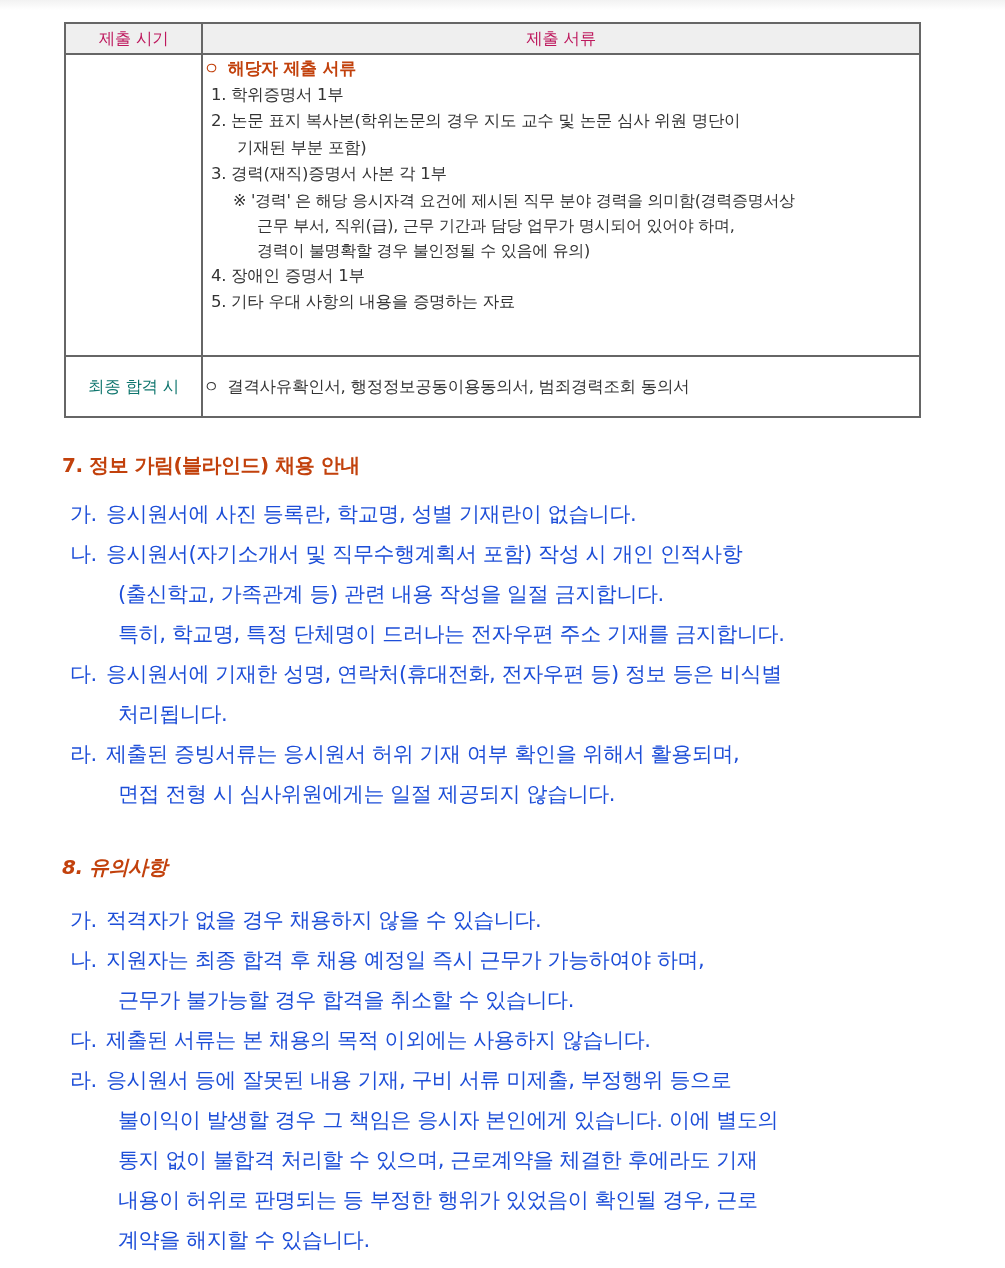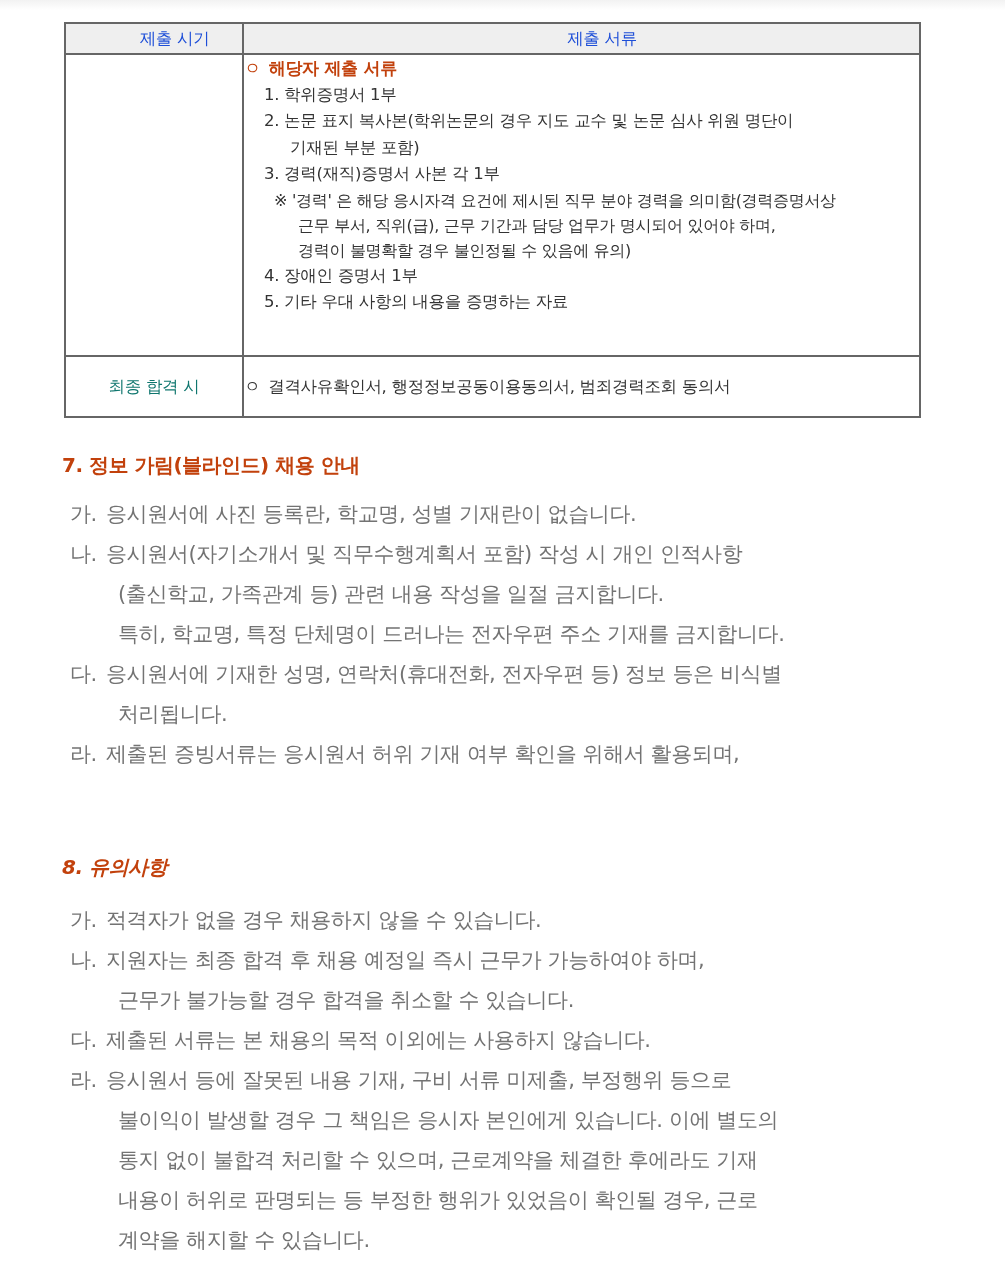--- a/index.html
+++ b/index.html
@@ -32,41 +32,40 @@
     }
     table.docs th, table.docs td {
       border: 2px solid #666666;
       padding: 0;
     }
     table.docs th {
       background: #efefef;
       font-weight: normal;
       height: 29px;
       font-size: 16.5px;
-      color: #1d4ed8;
-      padding-left: 41px;
+      color: #be185d;
     }
     th.col1 { width: 135px; }
     td.timing {
       text-align: center;
       color: #0f766e;
     }
     td.docs-cell {
       padding: 20px 10px 16px 12px;
       vertical-align: top;
       line-height: 26.5px;
       color: #333333;
     }
     .sub-title {
       font-weight: bold;
       font-size: 17px;
       color: #c2410c;
     }
     .circ { margin-right: 8px; font-weight: normal; }
-    .num-item { padding-left: 8px; margin-left: 12px; }
+    .num-item { padding-left: 8px; }
     .num-item .cont { padding-left: 26px; display: block; }
     .note {
       padding-left: 30px;
       font-size: 16px;
       line-height: 25px;
     }
     .note .cont { display: block; padding-left: 24px; }
     .row-final td { height: 59px; }
     .row-main td { height: 300px; }
     td.final-docs {
@@ -81,21 +80,21 @@
       font-size: 20px;
       font-weight: bold;
       color: #c2410c;
       letter-spacing: -0.5px;
     }
     .para {
       position: absolute;
       left: 70px;
       width: 860px;
       font-size: 21px;
-      color: #737373;
+      color: #1d4ed8;
       line-height: 40px;
       letter-spacing: -0.4px;
     }
     .para .label {
       display: inline-block;
       width: 36px;
     }
     .para .cont-line {
       display: block;
       padding-left: 48px;
@@ -167,20 +166,21 @@
   <span class="label">나.</span><span>응시원서(자기소개서 및 직무수행계획서 포함) 작성 시 개인 인적사항</span>
   <span class="cont-line">(출신학교, 가족관계 등) 관련 내용 작성을 일절 금지합니다.</span>
   <span class="cont-line">특히, 학교명, 특정 단체명이 드러나는 전자우편 주소 기재를 금지합니다.</span>
 </div>
 <div class="para" style="top:654px;">
   <span class="label">다.</span><span>응시원서에 기재한 성명, 연락처(휴대전화, 전자우편 등) 정보 등은 비식별</span>
   <span class="cont-line">처리됩니다.</span>
 </div>
 <div class="para" style="top:734px;">
   <span class="label">라.</span><span>제출된 증빙서류는 응시원서 허위 기재 여부 확인을 위해서 활용되며,</span>
+  <span class="cont-line">면접 전형 시 심사위원에게는 일절 제공되지 않습니다.</span>
 </div>
 
 <div class="section-title" style="top:854px;font-style:italic;">8. 유의사항</div>
 
 <div class="para" style="top:900px;">
   <span class="label">가.</span><span>적격자가 없을 경우 채용하지 않을 수 있습니다.</span>
 </div>
 <div class="para" style="top:940px;">
   <span class="label">나.</span><span>지원자는 최종 합격 후 채용 예정일 즉시 근무가 가능하여야 하며,</span>
   <span class="cont-line">근무가 불가능할 경우 합격을 취소할 수 있습니다.</span>

